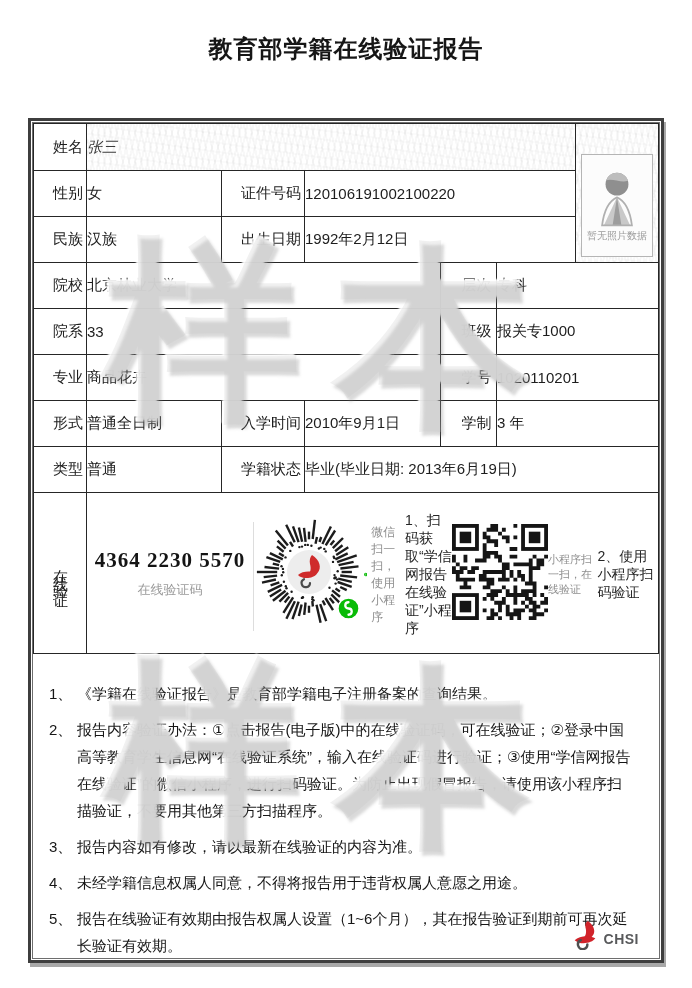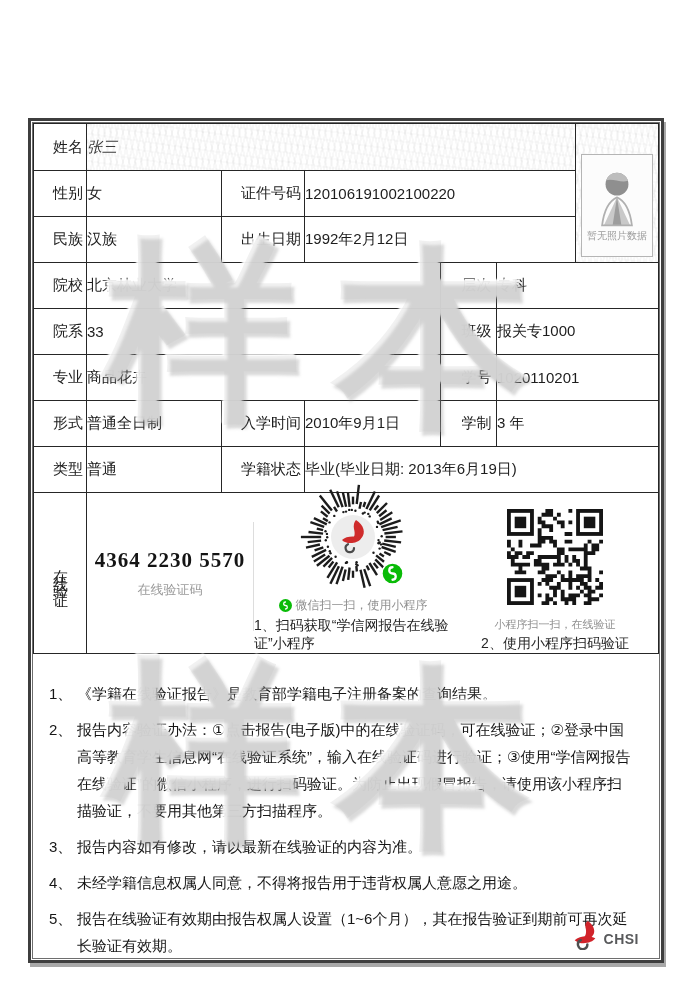--- a/index.html
+++ b/index.html
@@ -53,21 +53,21 @@
   }
   td.verify-cell { padding:0; }
   .verify-flex { display:flex; align-items:stretch; height:159px; }
   .code-block { width:166px; display:flex; flex-direction:column; align-items:center; justify-content:center; }
   .code-num {
     font-family:"Liberation Serif","DejaVu Serif",serif; font-weight:bold;
     font-size:21px; color:#141414; letter-spacing:1px;
   }
   .code-sub { font-size:13px; color:#9a9a9a; margin-top:8px; }
   .vdivider { width:1px; background:#ddd; margin:28px 0 22px; }
-  .qr-section { display:flex; flex-direction:column; align-items:center; justify-content:flex-end; padding-top:1px; }
+  .qr-section { display:flex; flex-direction:row; align-items:center; justify-content:flex-start; padding-top:1px; }
   .qr-wx { flex:1; }
   .qr-sq { width:206px; }
   .qr-area { height:112px; display:flex; align-items:center; justify-content:center; position:relative; }
   .qr-sq .qr-area { height:112px; }
   .wx-badge { position:absolute; right:4px; bottom:10px; }
   .qr-caption { font-size:12px; color:#8f8f8f; margin-top:2px; display:flex; align-items:center; gap:4px; }
   .qr-caption-sm { font-size:11px; }
   .qr-step { font-size:14px; color:#262626; margin-top:3px; }
 
   .notes { padding:17px 24px 0 14px; }
@@ -82,20 +82,21 @@
     text-shadow:3px 4px 3px rgba(130,130,130,0.30), -2px -2px 2px rgba(255,255,255,0.95);
     font-family:"Liberation Sans","DejaVu Sans",sans-serif;
   }
   .logo { position:absolute; right:20px; bottom:8px; display:flex; align-items:flex-end; gap:3px; }
   .logo-text { font-size:14px; font-weight:bold; color:#58595b; letter-spacing:0.5px; padding-bottom:3px; }
 </style>
 </head>
 <body>
 
 <div class="hdr">
+  <div class="hdr-title">教育部学籍在线验证报告</div>
 </div>
 
 <div class="frame">
 <div class="frame-inner">
 
   <table class="doc">
     <colgroup>
       <col style="width:53px">
           <col style="width:135px">
           <col style="width:83px">

